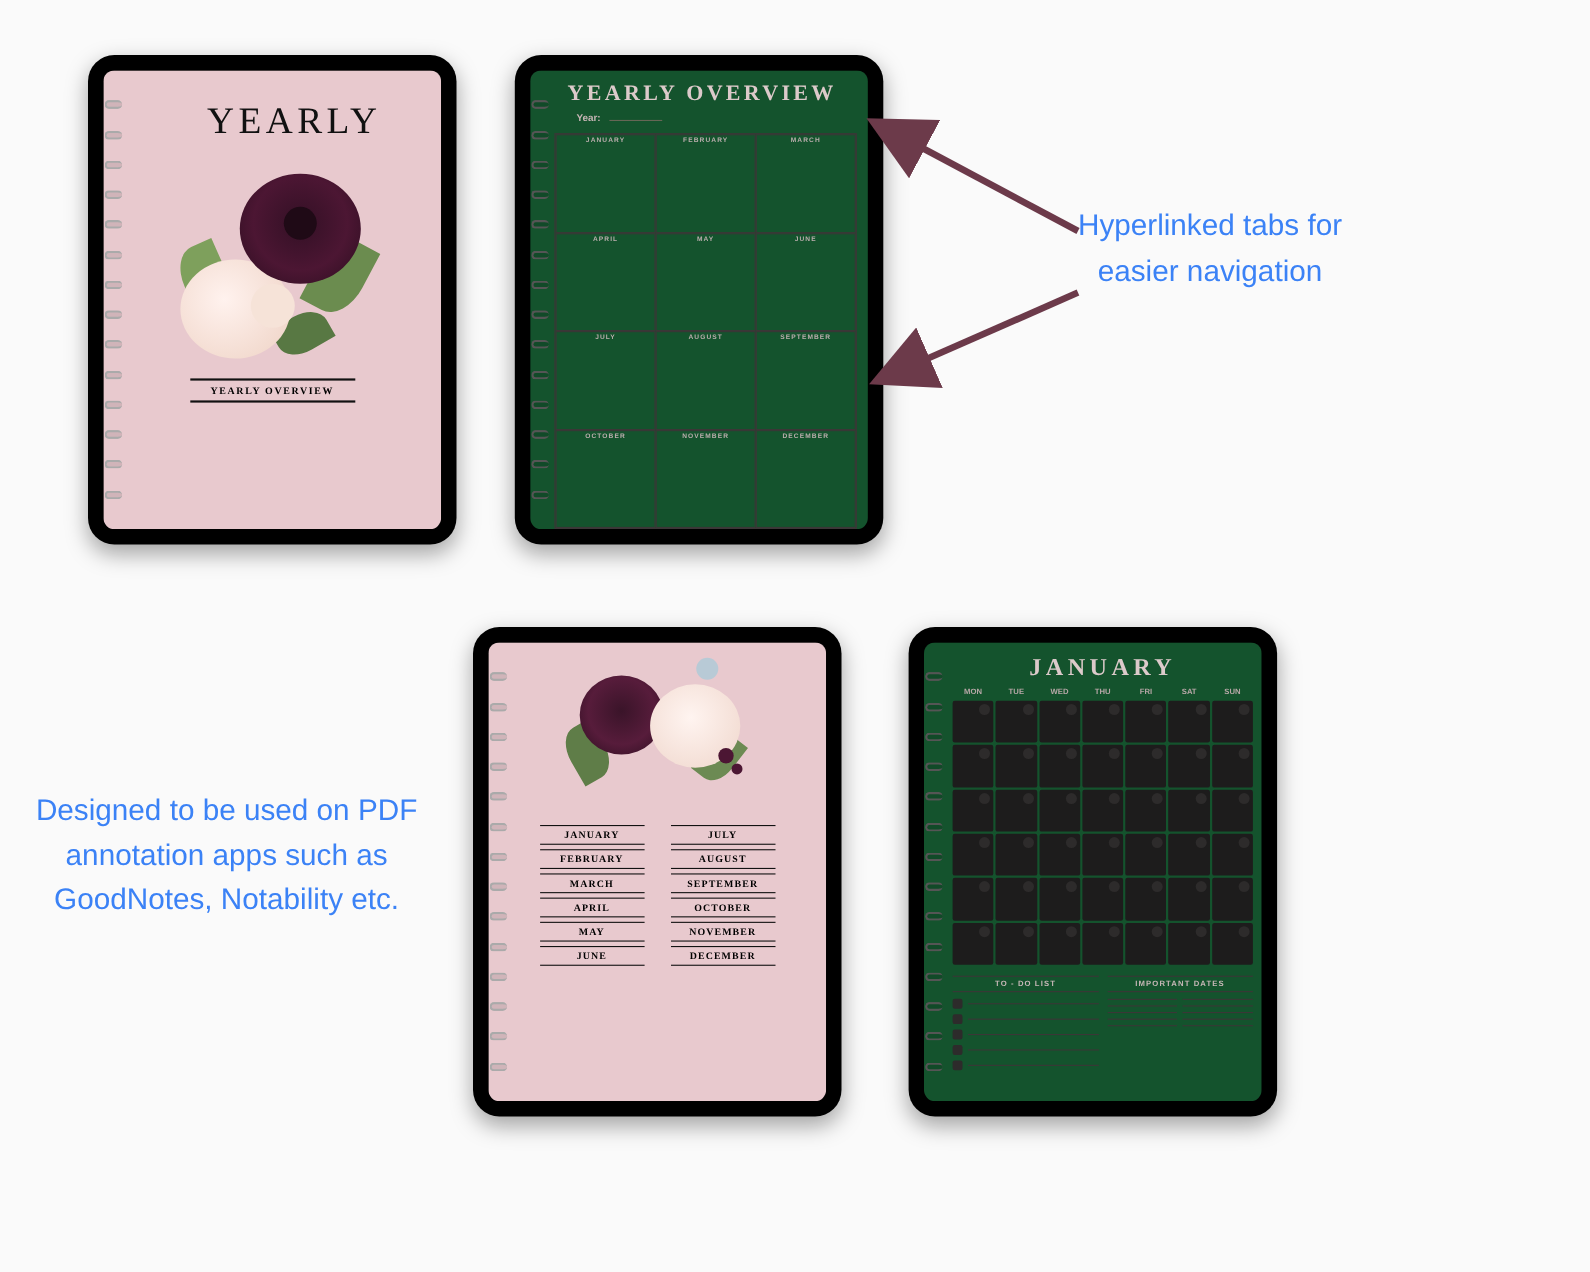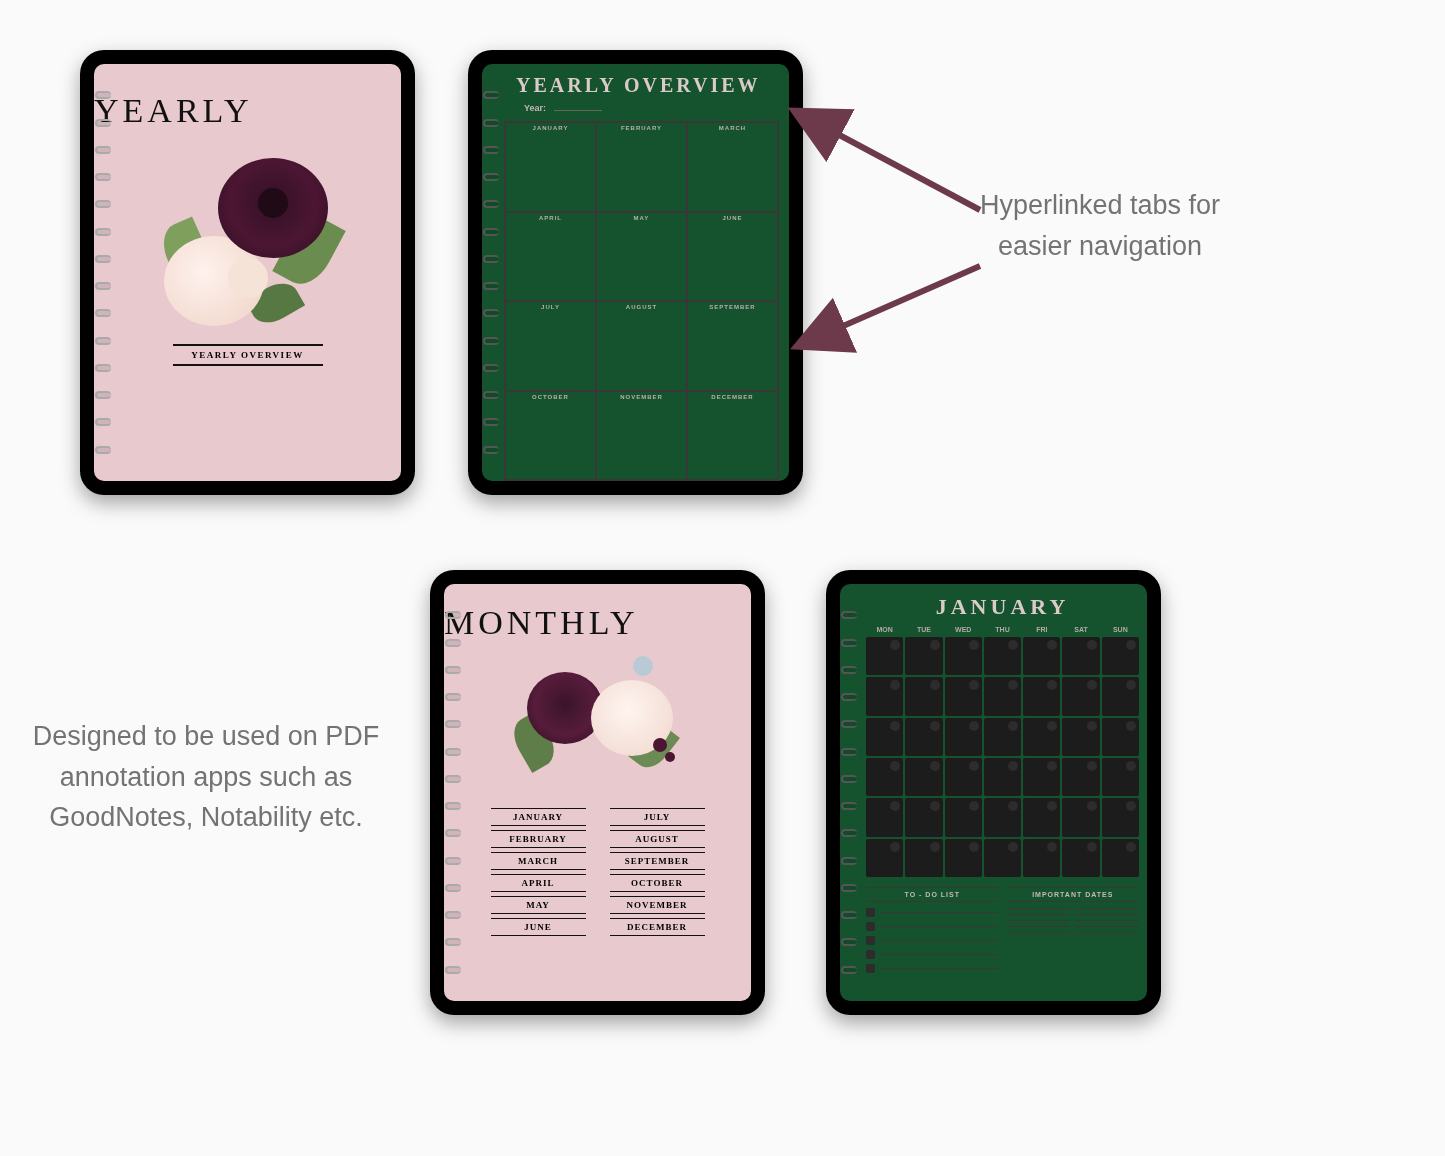--- a/index.html
+++ b/index.html
@@ -54,22 +54,24 @@
     overflow: hidden;
   }
   .light-page { background:#e8c9ce; }
   .dark-page { background:#14532d; color:#d9c7c7;font-weight:bold; }
 
   
   .cover-title {
     font-family: Georgia, "Times New Roman", serif;
     font-size:34px;
     letter-spacing:4px;
+    text-align:center;
     color:#111;
     margin-top:28px;
+    margin-left:40px;
   }
   .flower {
     width:180px; height:170px;
     margin:18px auto 0;
     position:relative;
   }
   .leaf { position:absolute; border-radius:50% 0; }
   .cover-link {
     display:block;
     width:150px;
@@ -158,21 +160,21 @@
   .jan-line {
     display:flex; align-items:center; gap:5px; margin-bottom:5px;
   }
   .jan-check { width:9px;height:9px;background:#2d2b2b;border-radius:2px;}
   .jan-rule { flex:1;height:1px;background:#3b3737;}
   .jan-rule.short { width:70px;}
 
   
   .anno {
     position:absolute;
-    color:#737373;
+    color:#3b82f6;
     font-family:"Segoe UI","Helvetica Neue",Arial,sans-serif;
     font-size:27px;
     line-height:1.5;
     text-align:center;
   }
   .arrow { position:absolute; }
   .arrow svg { overflow:visible; }
 
   .petal { position:absolute; border-radius:50%; }
 </style>
@@ -272,21 +274,20 @@
           <div class="ring"></div>
           <div class="ring"></div>
           <div class="ring"></div>
           <div class="ring"></div>
           <div class="ring"></div>
           <div class="ring"></div>
           <div class="ring"></div>
           <div class="ring"></div>
           <div class="ring"></div>
       </div>
-      <div class="cover-title" style="margin-top:20px;">MONTHLY</div>
       <div class="flower" style="width:170px;height:150px;margin-top:4px;">
         <div class="leaf" style="width:34px;height:52px;background:#5f7d48;transform:rotate(-30deg);left:4px;top:70px;"></div>
         <div class="leaf" style="width:30px;height:46px;background:#6c8a53;transform:rotate(38deg);left:126px;top:78px;"></div>
         <div class="petal" style="width:76px;height:72px;background:radial-gradient(circle at 50% 45%, #3a1429, #571c3b 55%, #2a0d1e);left:14px;top:26px;"></div>
         <div class="petal" style="width:82px;height:76px;background:radial-gradient(circle at 45% 40%, #fff4f0, #efd6cb);left:78px;top:34px;"></div>
         <div class="petal" style="width:20px;height:20px;background:#b8cad6;left:120px;top:10px;"></div>
         <div class="petal" style="width:14px;height:14px;background:#4c1633;left:140px;top:92px;"></div>
         <div class="petal" style="width:10px;height:10px;background:#4c1633;left:152px;top:106px;"></div>
       </div>
       <div class="mon-cols" id="mon-cols">

